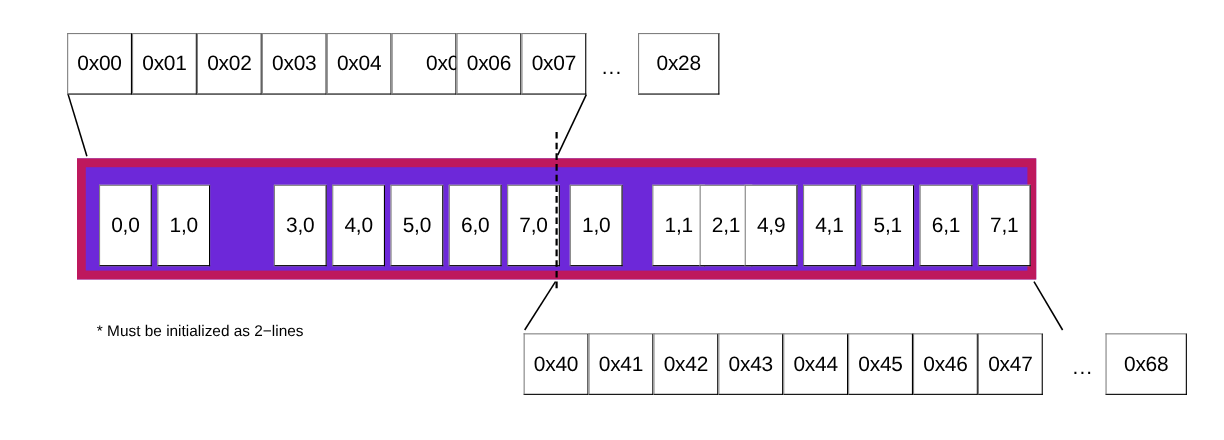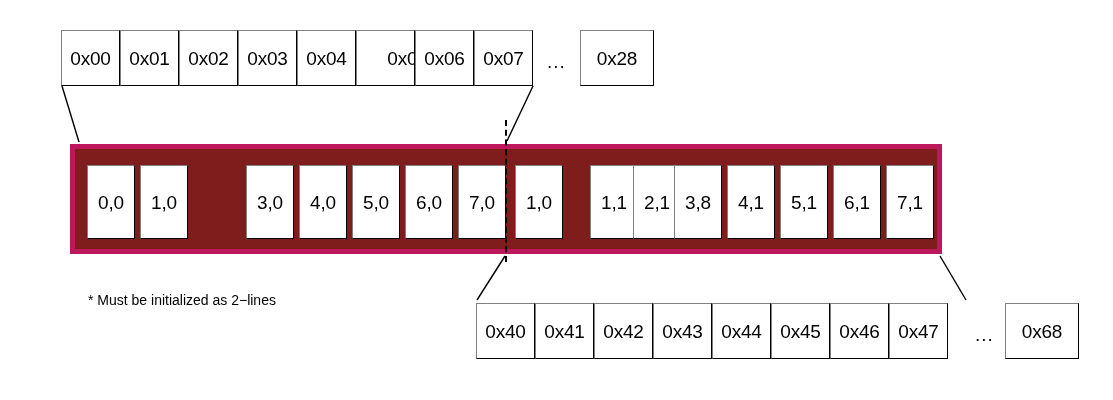--- a/index.html
+++ b/index.html
@@ -65,22 +65,22 @@
     font-size: 19px;
     line-height: 1;
     color: #000000;
     letter-spacing: 1px;
   }
 
   
   .bigbox {
     position: absolute;
     box-sizing: border-box;
-    background: #7f1d1d;
-    border: 5px solid #be185d;
+    background: #6d28d9;
+    border: 8px solid #be185d;
   }
   .bigbox .cell {
     width: 48px;
     height: 74px;
     top: 16px;
     font-size: 19px;
   }
 
   
   .dash-split {
@@ -138,21 +138,21 @@
     <div class="cell" style="left:65px;">1,0</div>
     <div class="cell" style="left:171px;">3,0</div>
     <div class="cell" style="left:224px;">4,0</div>
     <div class="cell" style="left:277px;">5,0</div>
     <div class="cell" style="left:330px;">6,0</div>
     <div class="cell" style="left:383px;">7,0</div>
 
     <div class="cell" style="left:440px;">1,0</div>
     <div class="cell" style="left:515px;">1,1</div>
     <div class="cell" style="left:558px;">2,1</div>
-    <div class="cell" style="left:599px;">3,8</div>
+    <div class="cell" style="left:599px;">4,9</div>
     <div class="cell" style="left:652px;">4,1</div>
     <div class="cell" style="left:705px;">5,1</div>
     <div class="cell" style="left:758px;">6,1</div>
     <div class="cell" style="left:811px;">7,1</div>
   </div>
 
   <div class="dash-split" style="left:505px; top:120px; height:142px;"></div>
 
   <div class="footnote" style="left:88px; top:293px;">* Must be initialized as 2−lines</div>
 

